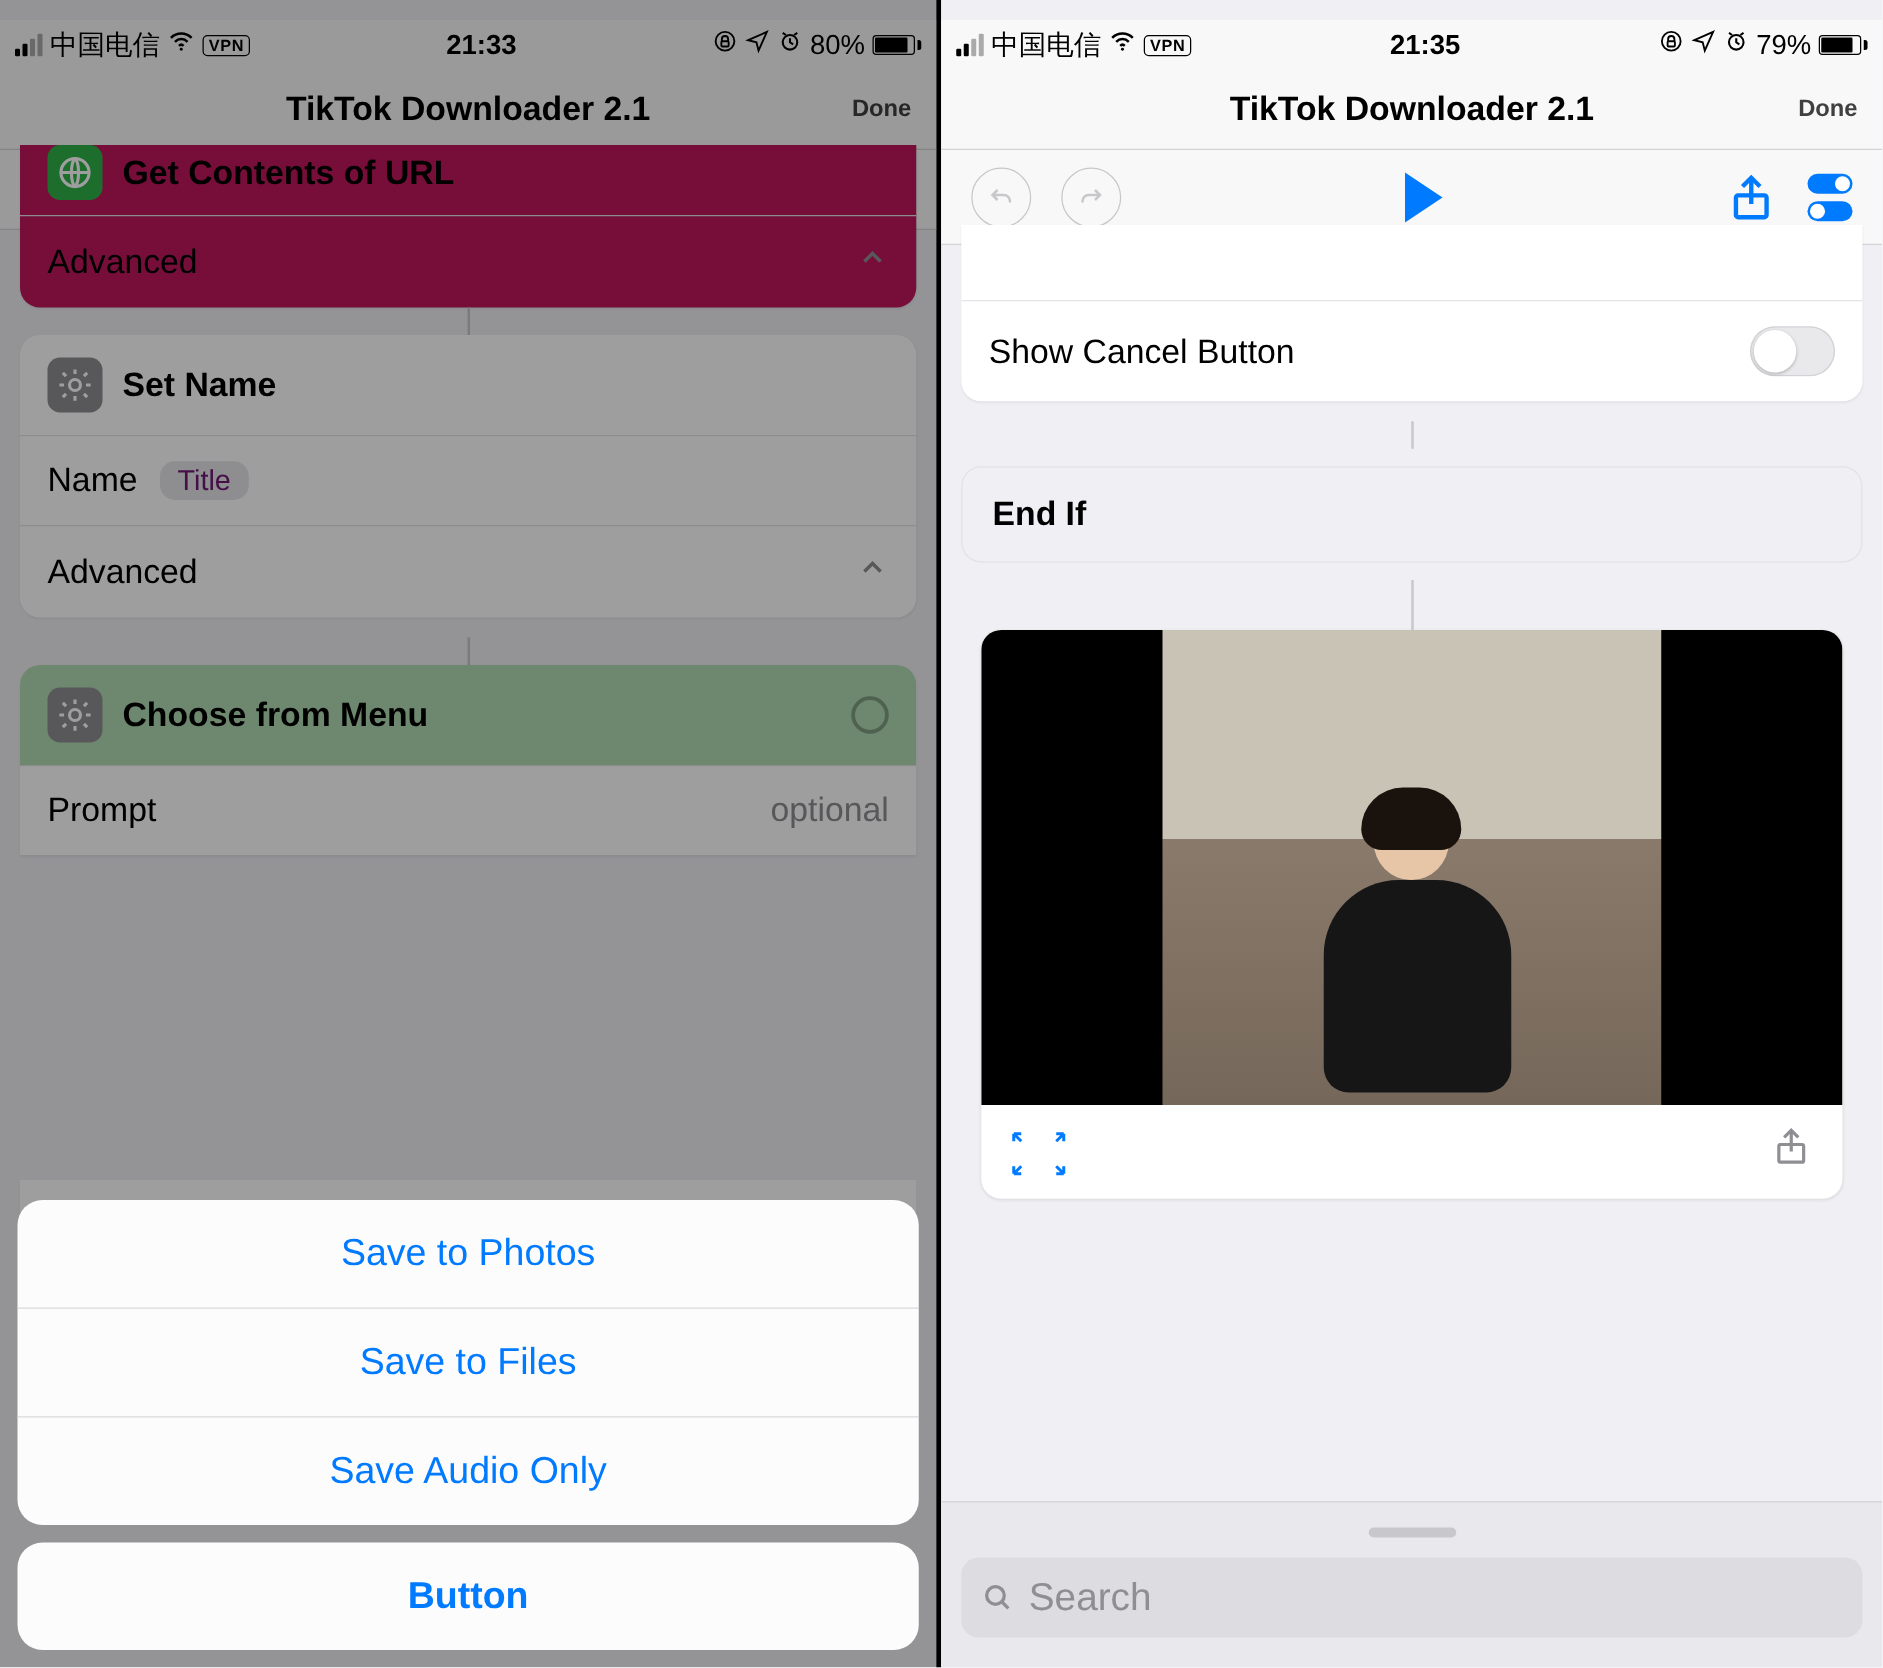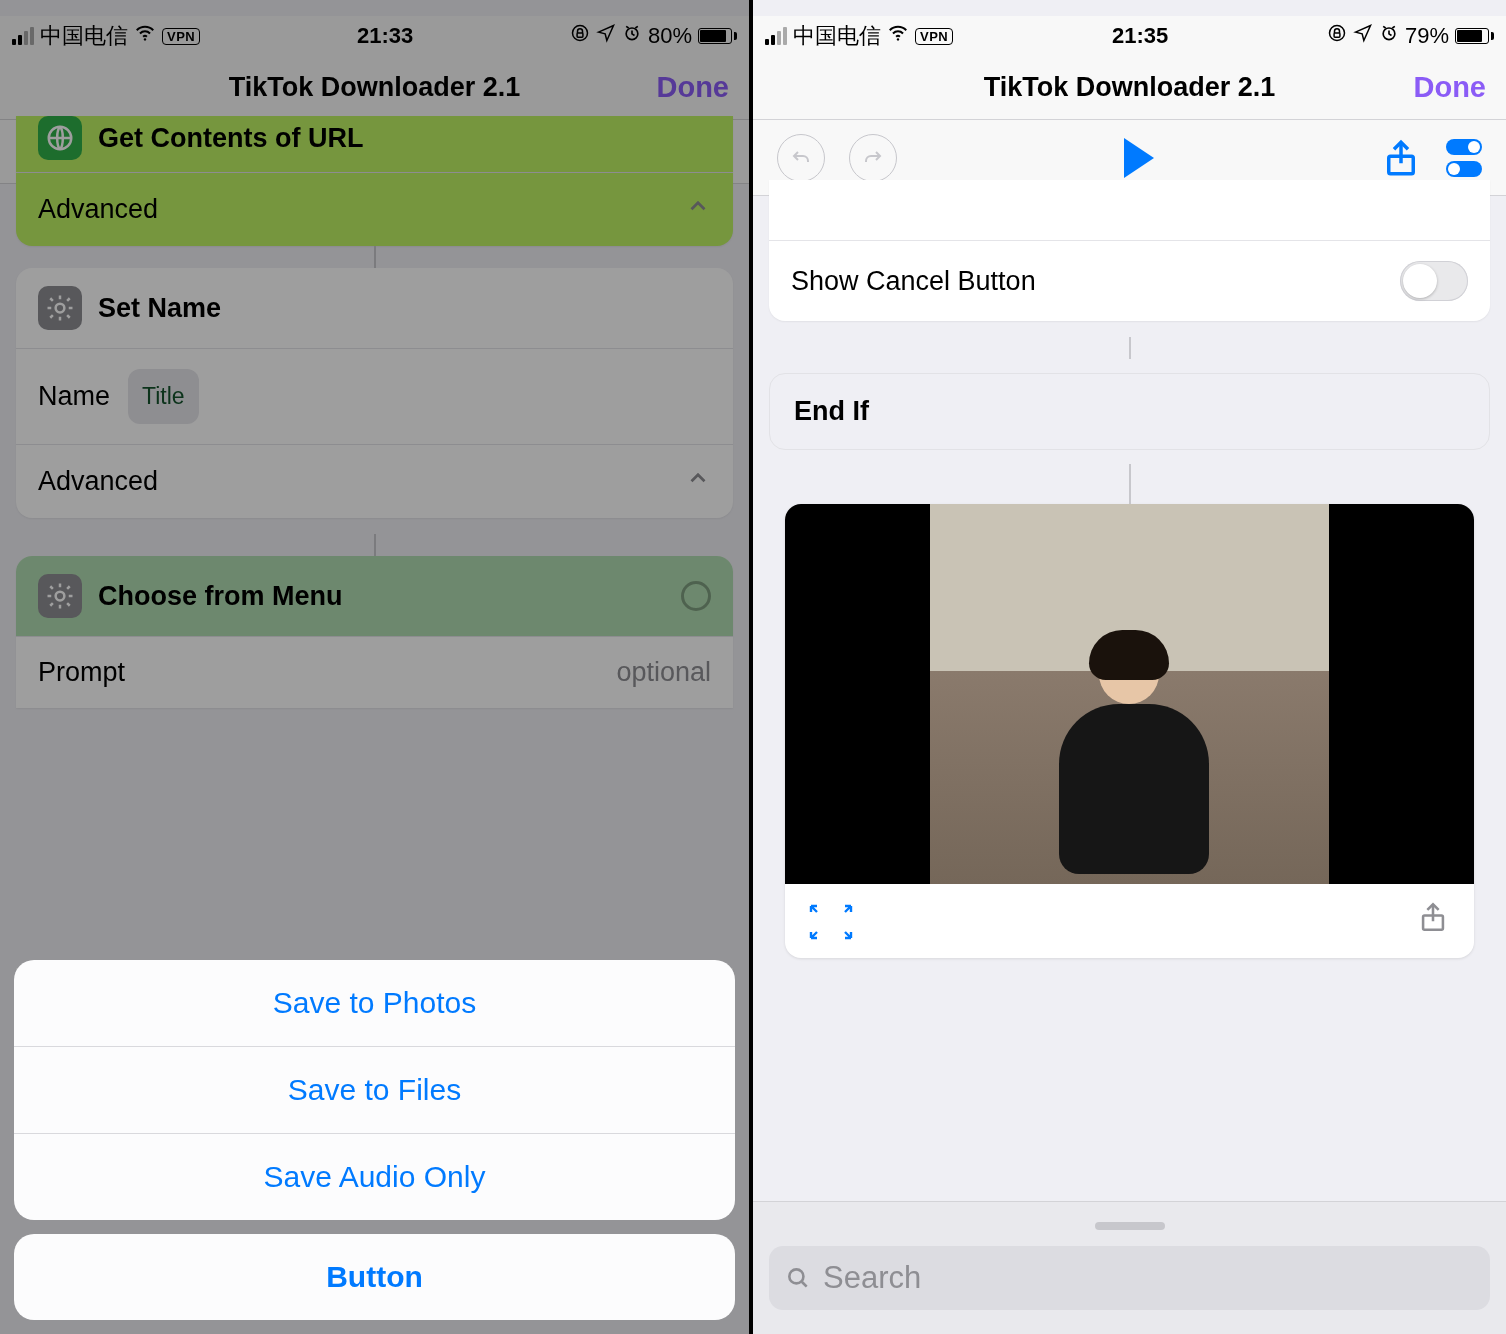--- a/index.html
+++ b/index.html
@@ -49,21 +49,21 @@
     display: flex;
     align-items: center;
     justify-content: center;
     background: #f8f8f8;
     border-bottom: 1px solid #d3d3d7;
     position: relative;
     font-size: 27px;
     font-weight: 600;
   }
   .nav-done {
-    position: absolute; right: 20px; color: #8b5cf6; font-weight: 600; font-size: 29px;
+    position: absolute; right: 20px; color: #404040; font-weight: 600; font-size: 19px;
   }
   .toolbar {
     height: 76px; background: #f8f8f8; border-bottom: 1px solid #d3d3d7;
     display: flex; align-items: center; justify-content: space-between;
     padding: 0 24px;
   }
   .tb-group { display: flex; align-items: center; gap: 24px; }
   .tb-btn {
     width: 48px; height: 48px; border: 1.5px solid #c7c7cc; border-radius: 50%;
     display: flex; align-items: center; justify-content: center; color: #c7c7cc;
@@ -93,21 +93,21 @@
   }
   .action-icon {
     width: 44px; height: 44px; border-radius: 10px; background: #8e8e93;
     display:flex; align-items:center; justify-content:center; color:#fff;
   }
   .action-icon.green { background: #30b14a; }
   .action-icon.gray { background: #8e8e93; }
   .action-icon svg { width: 30px; height: 30px; }
   .chev { margin-left:auto; color:#8e8e93; }
   .token {
-    background: #e5e5ea; color: #14532d; padding: 14px 14px; border-radius: 12px;
+    background: #e5e5ea; color: #701a75; padding: 2px 14px; border-radius: 12px;
     font-size: 23px;
   }
   .row-label { flex: 0 0 auto; margin-right: 18px; }
   .row-val { color:#8e8e93; margin-left:auto; }
   .connector { height: 22px;display:flex;justify-content:center;}
   .connector::before{content:"";width:2px;height:100%;background:#c7c7cc;}
   .card.choose-header { margin-bottom:0; border-radius:16px 16px 0 0;}
   .choose-head-row { background:#b1dcb2; display:flex; align-items:center; gap:16px;
     padding:18px 22px; font-size:27px; font-weight:600;
   }
@@ -208,21 +208,21 @@
   .toggles-icon span:nth-child(2)::after{left:2px}
   .prev-text{color:#8e8e93}
   
   .left .content{top:116px;}
   .left .toolbar-left{
     height:64px;background:#f8f8f8;border-bottom:1px solid #d3d3d7;
     display:flex;align-items:center;justify-content:center;
   }
   .card-row.below-header{border-top:1px solid #e4e4e8}
   .partial-top{
-    margin:0 16px 0; background:#bef264;border-radius:0 0 16px 16px;
+    margin:0 16px 0; background:#be185d;border-radius:0 0 16px 16px;
     overflow:hidden;box-shadow:0 1px 2px rgba(0,0,0,.06);
   }
   .partial-head{
     display:flex;align-items:center;gap:16px;padding:0 22px 12px;
     font-size:27px;font-weight:600;
   }
   .right .card.topcard{margin-top:0;border-radius:0 0 16px 16px}
 </style>
 </head>
 <body>

